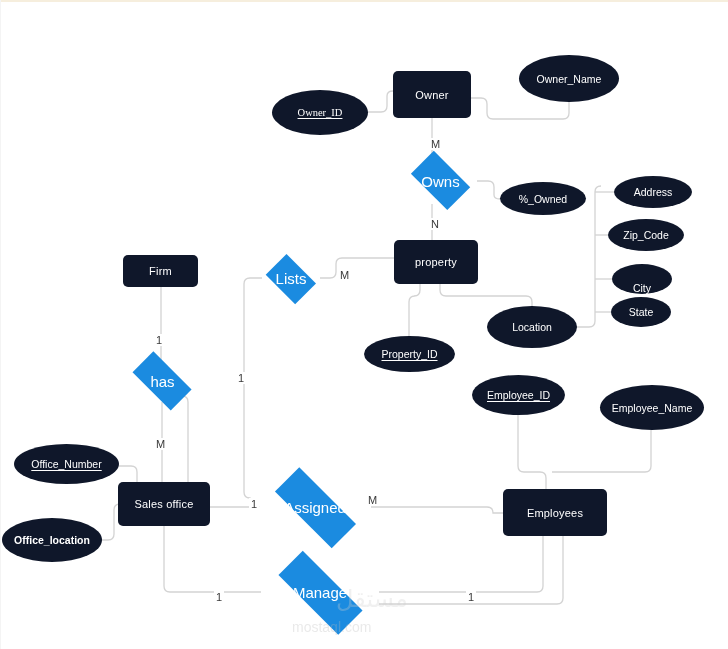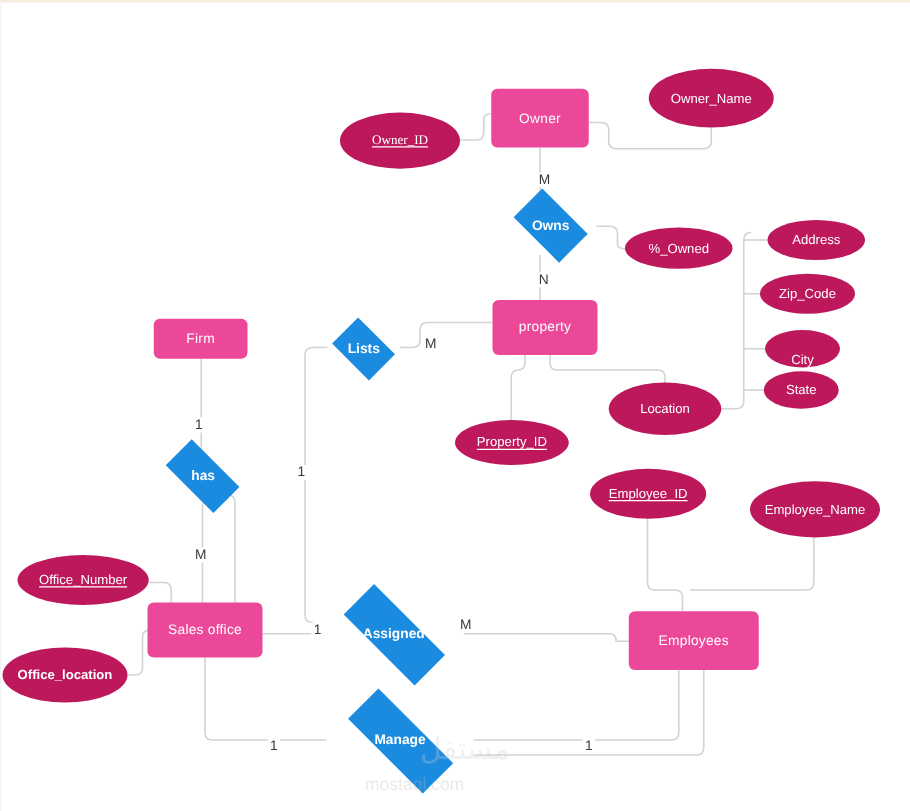--- a/index.html
+++ b/index.html
@@ -9,26 +9,26 @@
     background:#ffffff;
   }
   #canvas{position:absolute;inset:0;width:728px;height:649px;}
   .topline{position:absolute;left:0;top:0;width:728px;height:2px;background:#f6eedd;}
   .leftline{position:absolute;left:0;top:0;width:1px;height:649px;background:#f4f4f4;}
 
   
   .node{position:absolute;display:flex;align-items:center;justify-content:center;
         color:#ffffff;text-align:center;box-sizing:border-box;}
 
-  .entity{background:#ec4899;border-radius:5px;font-size:11px;letter-spacing:.2px;}
+  .entity{background:#0f172a;border-radius:5px;font-size:11px;letter-spacing:.2px;}
 
-  .attr{background:#be185d;border-radius:50%;font-size:10.5px;}
+  .attr{background:#0f172a;border-radius:50%;font-size:10.5px;}
   .attr.key span{text-decoration:underline;text-underline-offset:2px;}
 
-  .rel{font-size:11px;background:transparent;font-weight:bold;}
+  .rel{font-size:15px;background:transparent;}
   .rel .dmd{position:absolute;inset:0;background:#1B8BE0;
             transform:rotate(45deg) ;}
   .rel .dlabel{position:relative;z-index:2;}
 
   .card{position:absolute;color:#3a3a3a;font-size:11px;
         font-family:"Liberation Sans", sans-serif;background:#ffffff;
         padding:0 2px;line-height:12px;}
 
   svg.links{position:absolute;left:0;top:0;width:728px;height:649px;}
   svg.links path{fill:none;stroke:#d3d3d3;stroke-width:1.3;}

